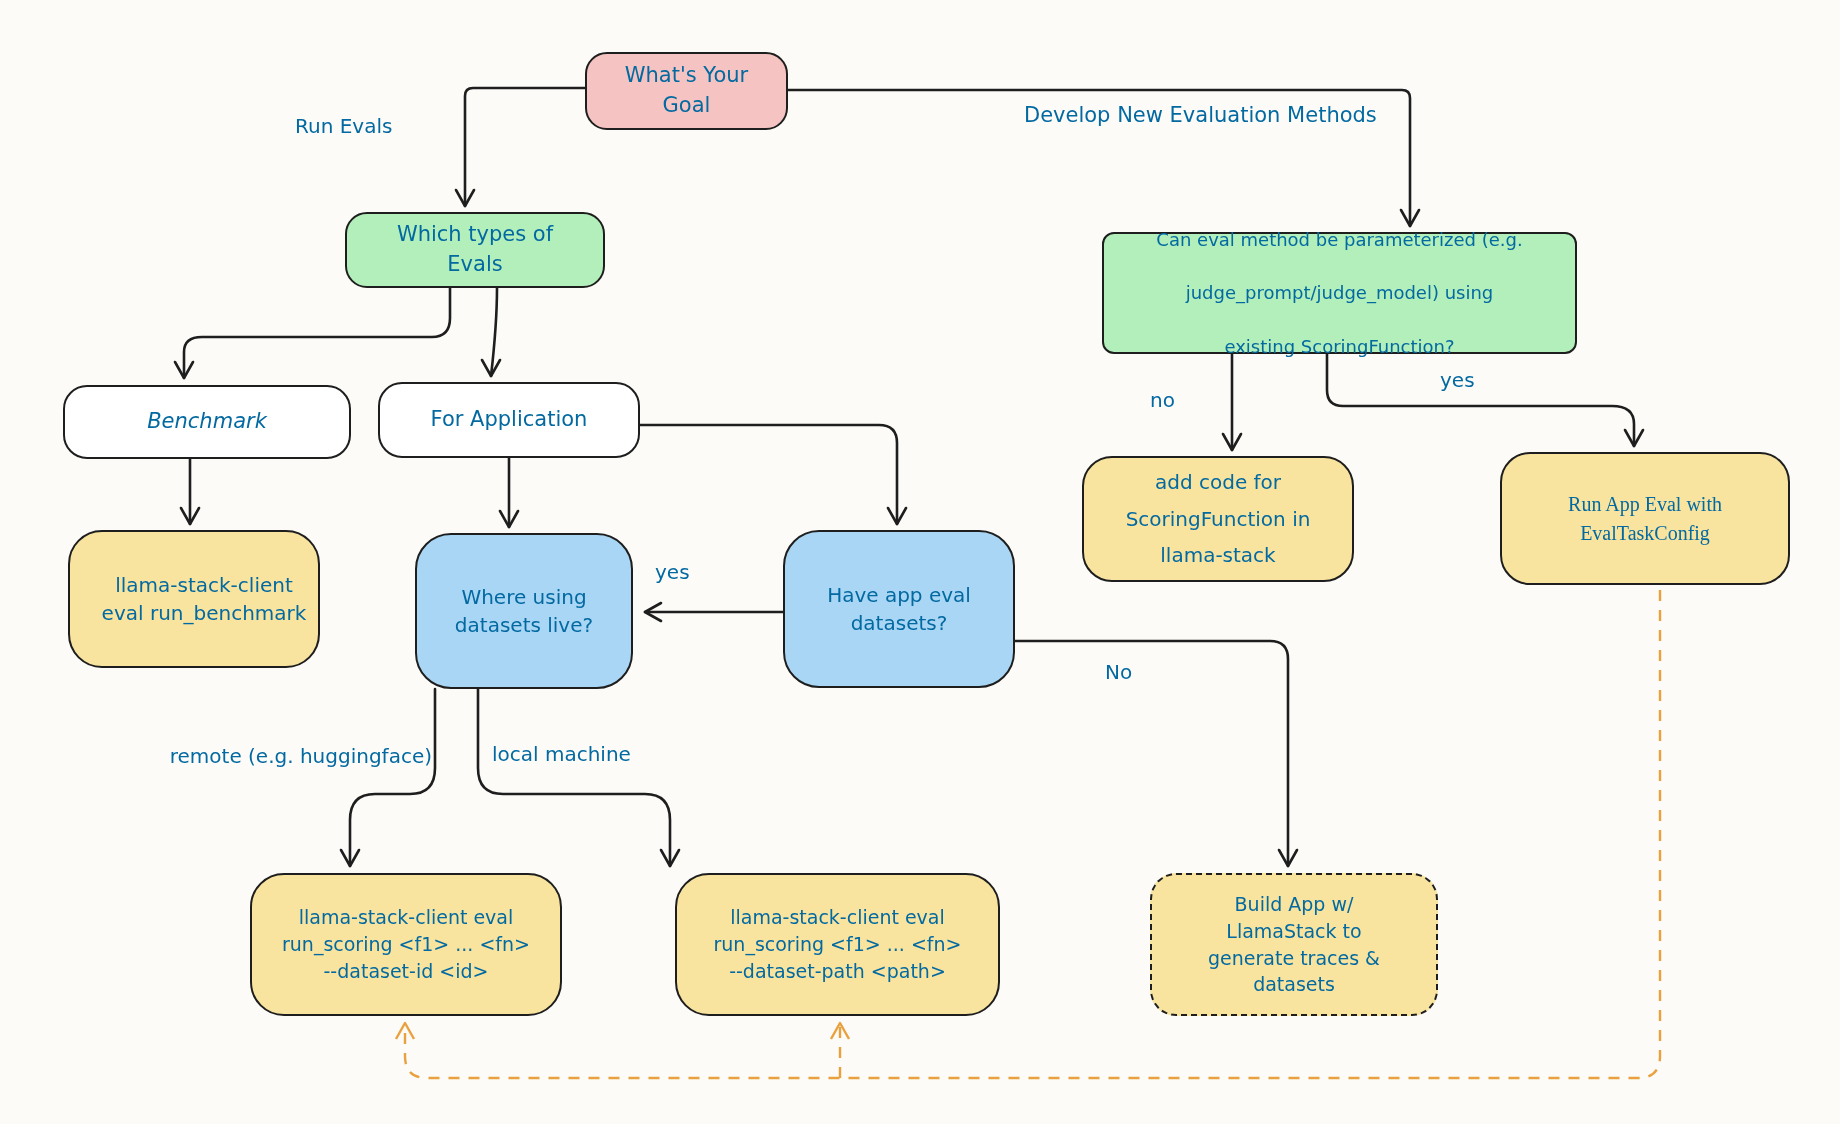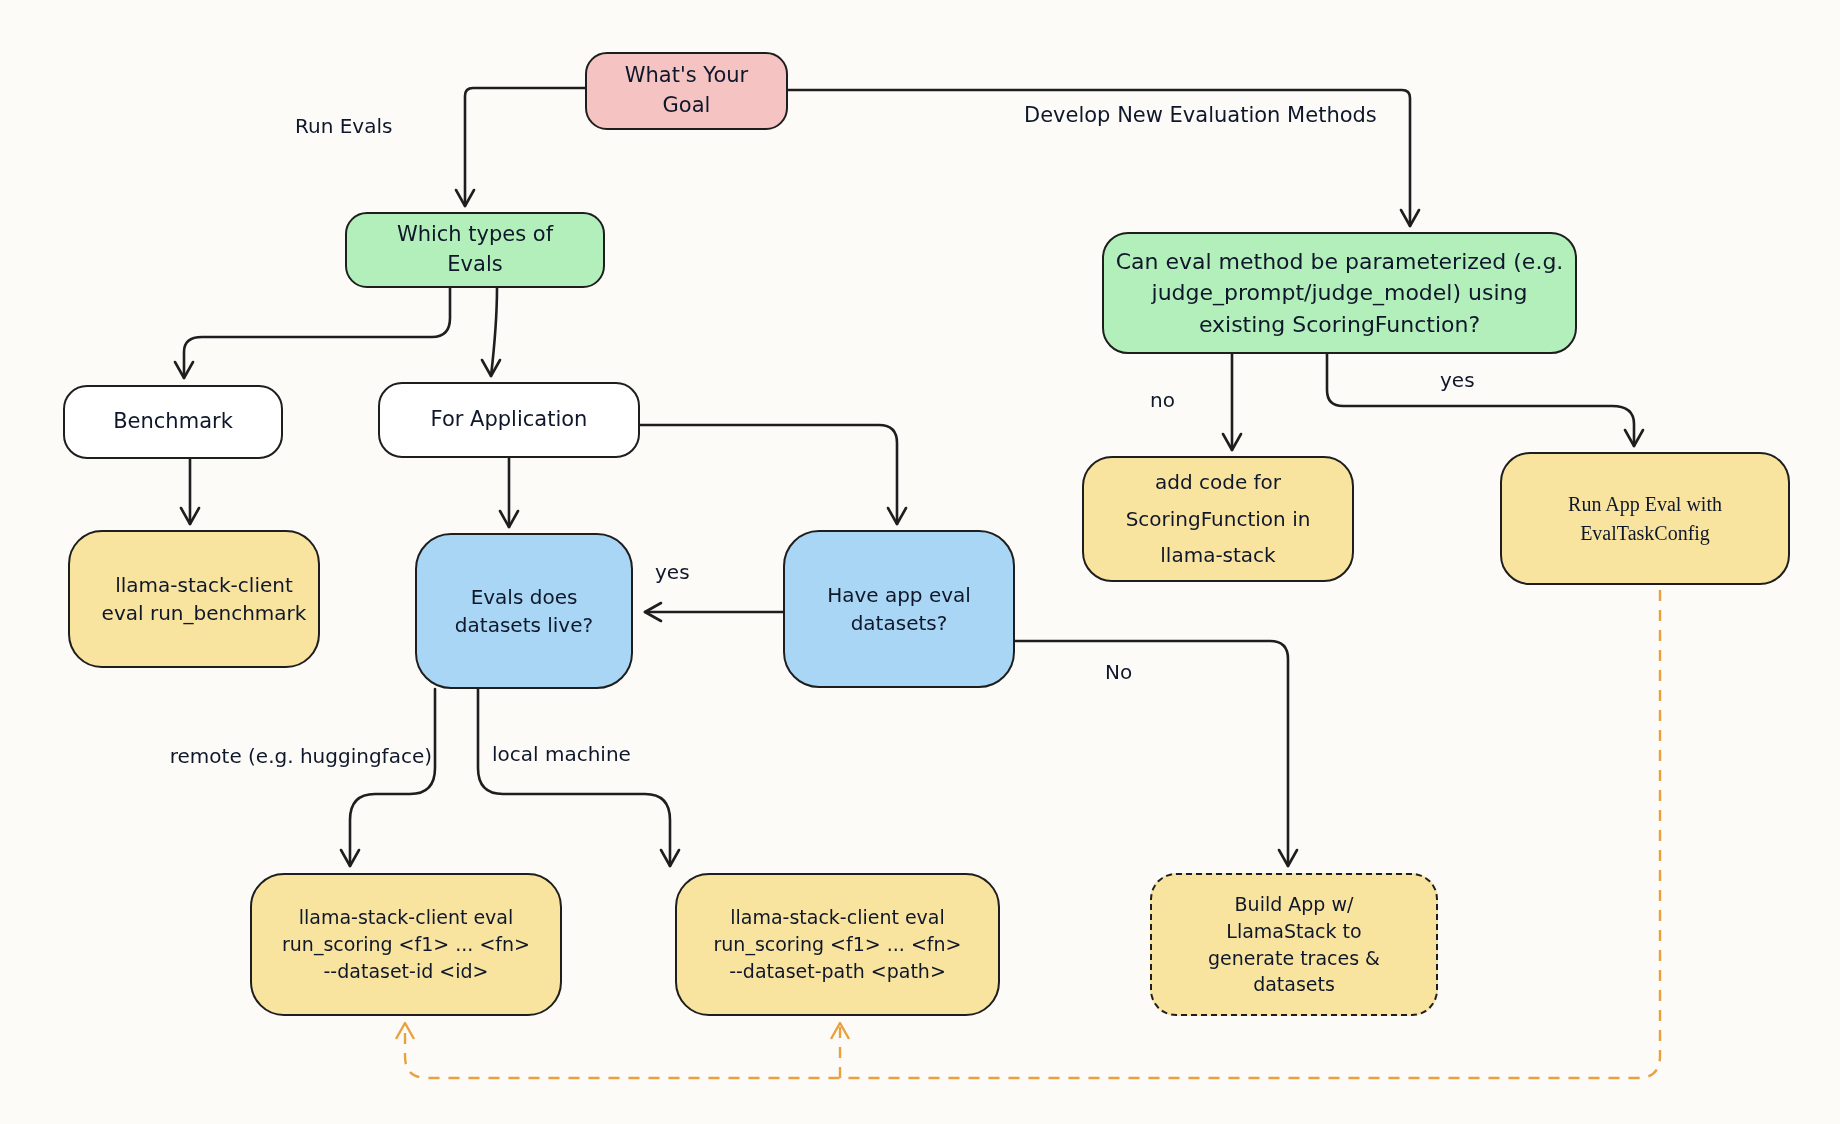--- a/index.html
+++ b/index.html
@@ -3,39 +3,39 @@
 <meta charset="utf-8">
 <style>
   :root{
     --bg:#fcfbf8;
     --stroke:#1e1e1e;
     --accent:#e9a13e;
   }
   html,body{margin:0;padding:0;background:var(--bg);}
   #canvas{
     position:relative;width:1840px;height:1124px;background:var(--bg);
-    font-family:"DejaVu Sans","Liberation Sans",sans-serif;color:#0f172a;
+    font-family:"DejaVu Sans","Liberation Sans",sans-serif;color:#0369a1;
     overflow:hidden;
   }
   svg.edges{position:absolute;left:0;top:0;width:1840px;height:1124px;}
   .edge{stroke:var(--stroke);stroke-width:2.6;fill:none;stroke-linecap:round;stroke-linejoin:round;}
   .edge-orange{stroke:var(--accent);stroke-width:2.4;fill:none;stroke-linejoin:round;}
   .dashline{stroke-dasharray:11 9;stroke-linecap:butt;}
   .node{
     position:absolute;border:2.6px solid var(--stroke);
     display:flex;flex-direction:column;justify-content:center;align-items:center;
     text-align:center;line-height:1.42;background:#fff;box-sizing:border-box;
   }
   .node .ln{display:block;}
   .elabel{position:absolute;font-size:20px;line-height:1.45;text-align:left;}
   
   #goal{left:585px;top:52px;width:203px;height:78px;border-radius:22px;font-size:21px;}
   #which_types{left:345px;top:212px;width:260px;height:76px;border-radius:22px;font-size:21px;}
-  #parameterized{left:1102px;top:232px;width:475px;height:122px;border-radius:26px;font-size:22px;}
-  #benchmark{left:63px;top:385px;width:220px;height:74px;border-radius:24px;font-size:21px;}
+  #parameterized{left:1102px;top:232px;width:475px;height:122px;border-radius:12px;font-size:18px;gap:28px;}
+  #benchmark{left:63px;top:385px;width:288px;height:74px;border-radius:24px;font-size:21px;font-style:italic;}
   #for_application{left:378px;top:382px;width:262px;height:76px;border-radius:24px;font-size:21px;}
   #run_benchmark_cmd{left:68px;top:530px;width:252px;height:138px;border-radius:34px;font-size:20px;padding-left:20px;}
   #where_datasets{left:415px;top:533px;width:218px;height:156px;border-radius:36px;font-size:20px;}
   #have_datasets{left:783px;top:530px;width:232px;height:158px;border-radius:36px;font-size:20px;}
   #add_code{left:1082px;top:456px;width:272px;height:126px;border-radius:30px;font-size:20px;}
   #run_app_eval{left:1500px;top:452px;width:290px;height:133px;border-radius:30px;font-size:20px;}
   #dataset_id_cmd{left:250px;top:873px;width:312px;height:143px;border-radius:34px;font-size:19px;}
   #dataset_path_cmd{left:675px;top:873px;width:325px;height:143px;border-radius:34px;font-size:19px;}
   #build_app{left:1150px;top:873px;width:288px;height:143px;border-radius:26px;font-size:19px;border-style:dashed;}
   
@@ -139,21 +139,21 @@
   <div class="node" id="for_application" style="background-color: rgb(255, 255, 255);">
     <span class="ln">For Application</span>
   </div>
 
   <div class="node" id="run_benchmark_cmd" style="background-color: rgb(248, 228, 159);">
     <span class="ln">llama-stack-client</span>
     <span class="ln">eval run_benchmark</span>
   </div>
 
   <div class="node" id="where_datasets" style="background-color: rgb(168, 214, 244);">
-    <span class="ln">Evals does</span>
+    <span class="ln">Where using</span>
     <span class="ln">datasets live?</span>
   </div>
 
   <div class="node" id="have_datasets" style="background-color: rgb(168, 214, 244);">
     <span class="ln">Have app eval</span>
     <span class="ln">datasets?</span>
   </div>
 
   <div class="node" id="add_code" style="background-color: rgb(248, 228, 159); gap: 8px;">
     <span class="ln">add code for</span>

